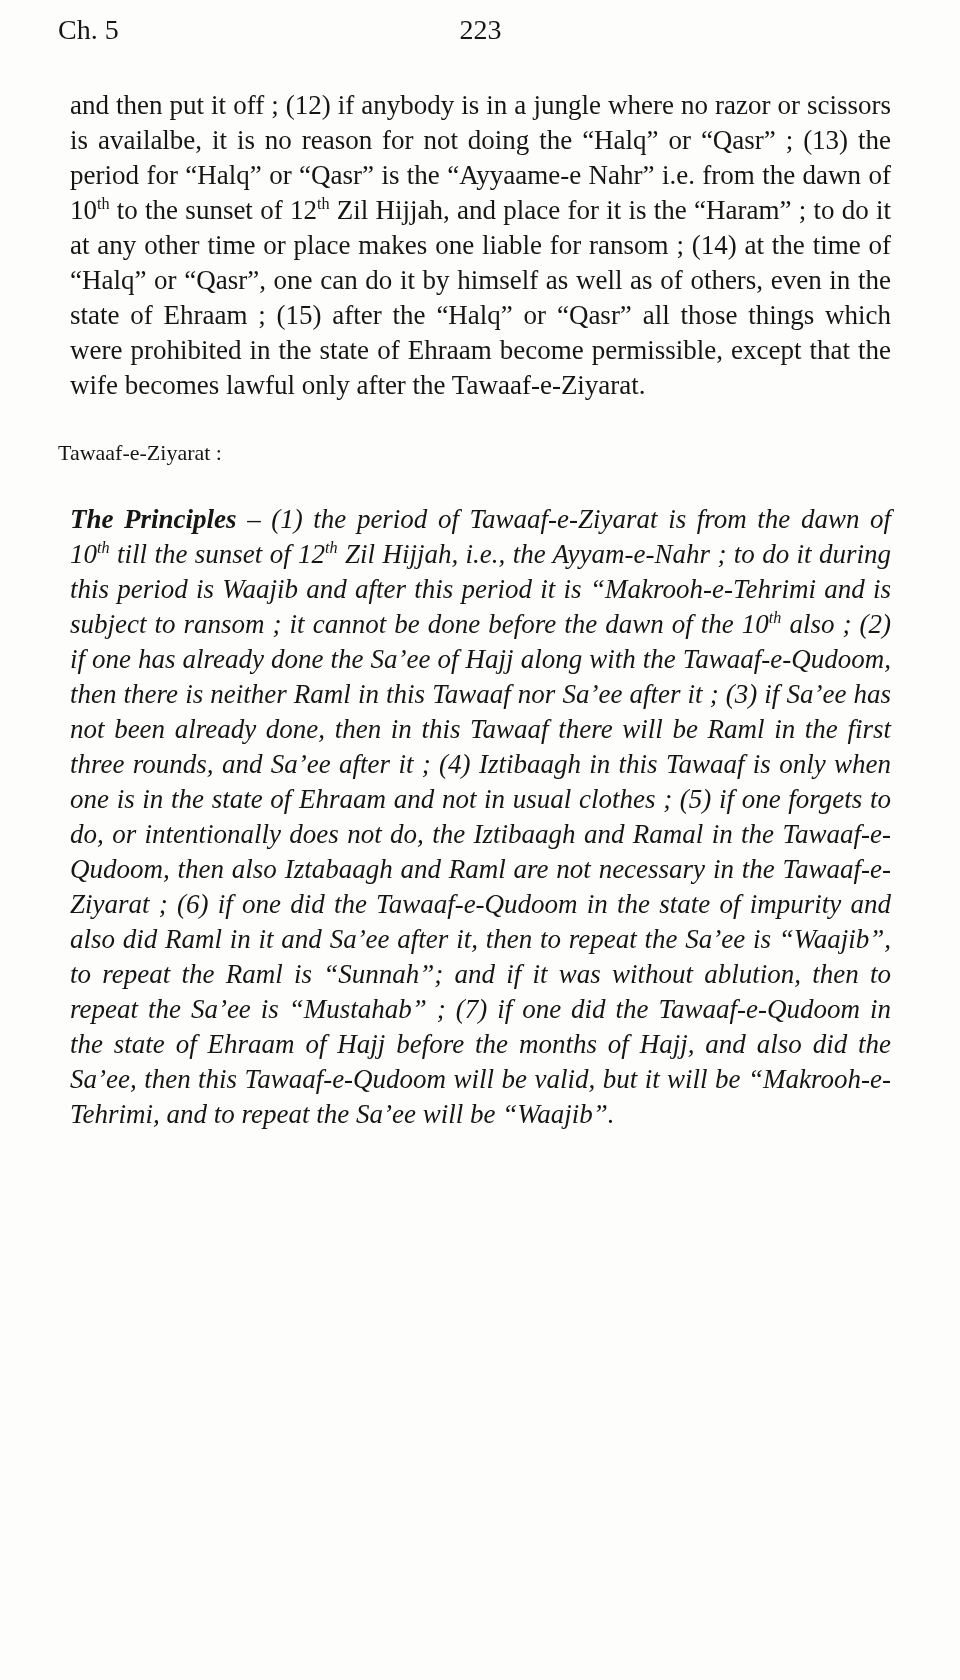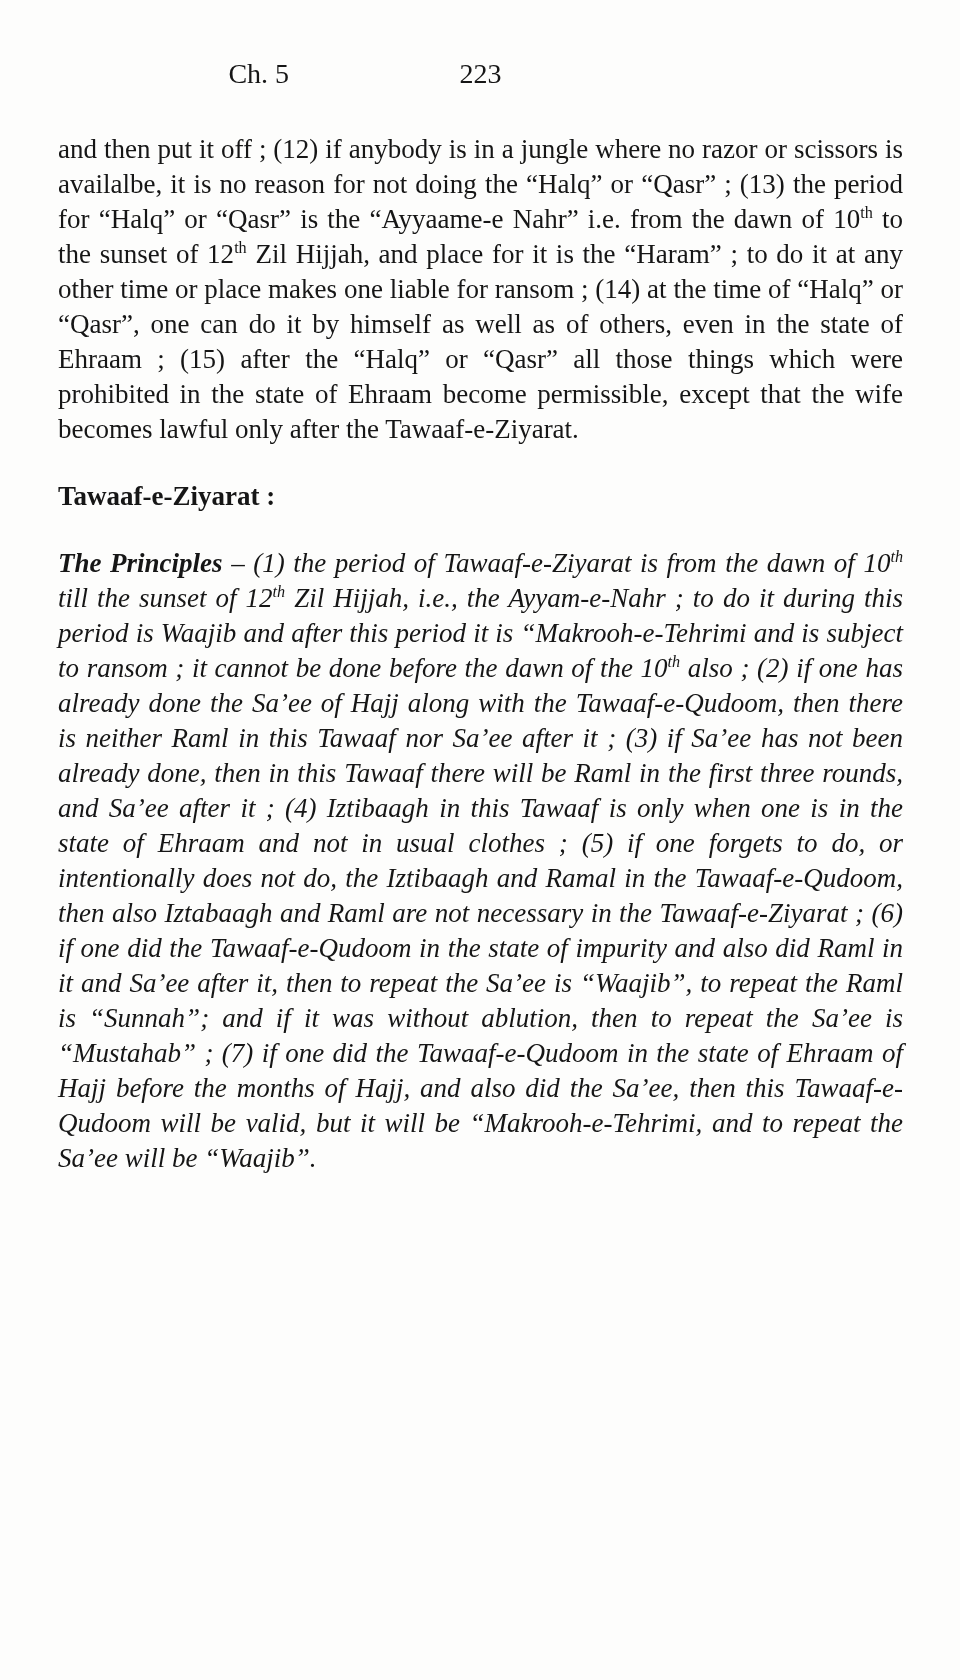--- a/index.html
+++ b/index.html
@@ -15,35 +15,35 @@
   .page {
     padding: 12px 57px 0 58px;
   }
   .page-header {
     display: grid;
     grid-template-columns: 1fr auto 1fr;
     align-items: baseline;
     font-size: 28px;
     line-height: 36px;
   }
-  .page-header .left   { text-align: center; }
+  .page-header .left   { text-align: left; }
   .page-header .center { text-align: center; }
-  .page-header .right  { text-align: right; margin-top: 44px; }
+  .page-header .right  { text-align: right; }
   .body-text {
     margin-top: 40px;
     font-size: 27px;
     line-height: 35px;
     text-align: justify;
     text-justify: inter-word;
   }
-  .para { margin: 0; }
+  .para { margin: 12px; }
   .para.indent { text-indent: 57px; }
   .section-heading {
-    font-size: 27px;
-    font-weight: bold;
+    font-size: 22px;
+    font-weight: normal;
     text-align: left;
     margin: 32px 0 0 0;
     line-height: 35px;
   }
   .para.spaced { margin-top: 32px; font-style: italic; }
   sup {
     font-size: 60%;
     line-height: 0;
     vertical-align: super;
   }

